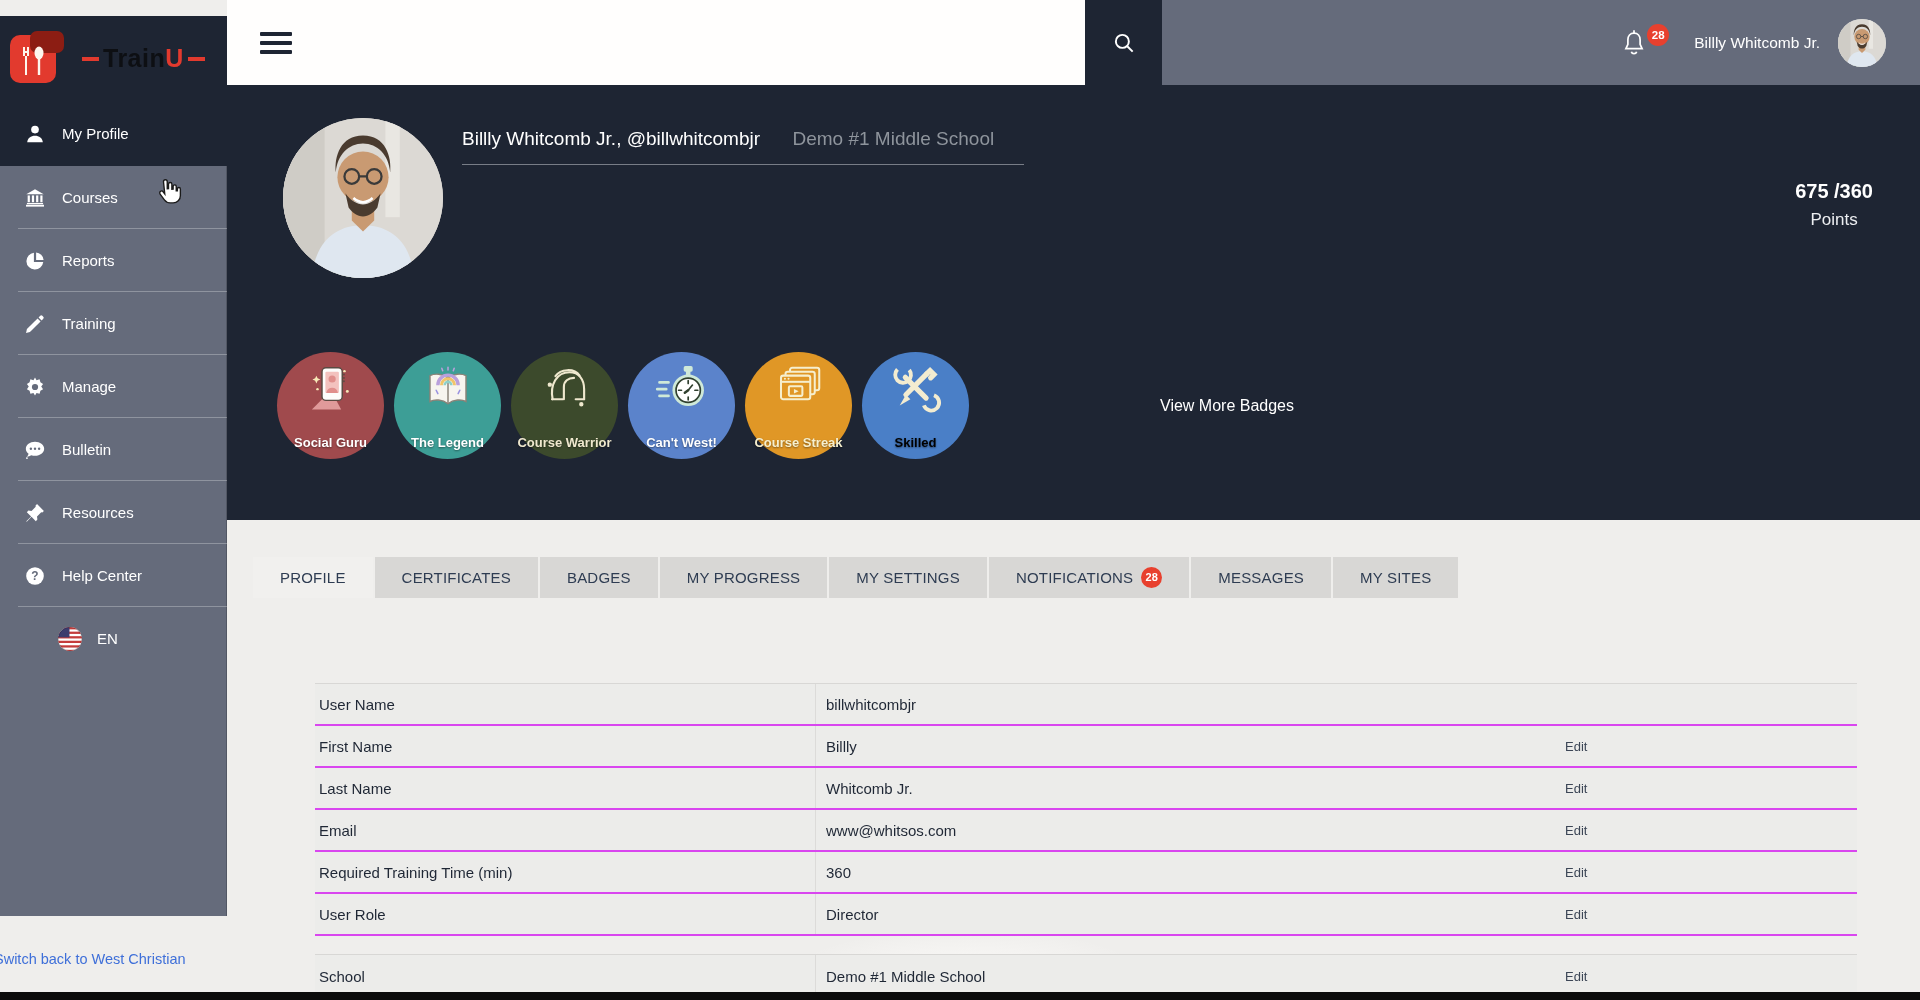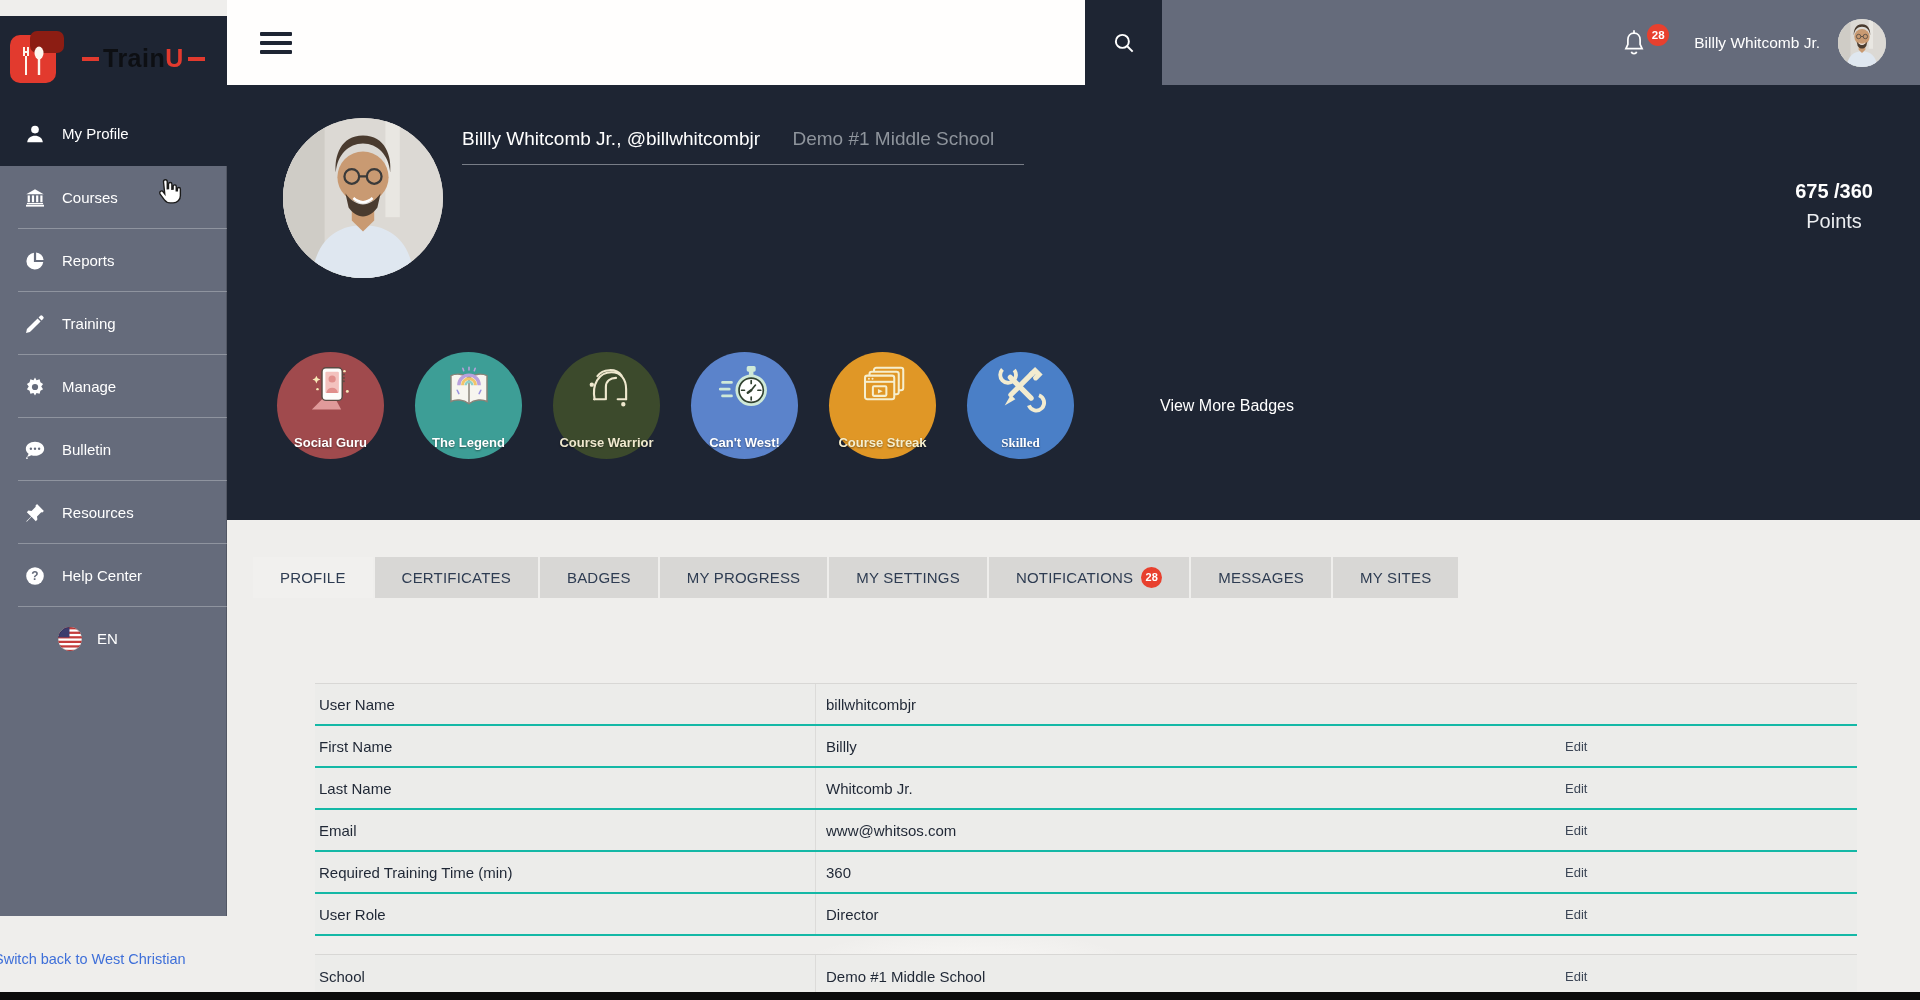--- a/index.html
+++ b/index.html
@@ -50,40 +50,40 @@
   .avatar-sm{width:48px;height:48px;border-radius:50%;overflow:hidden;margin-left:18px;cursor:pointer;background:#cfd4d8;}
 
   
   #hero{position:absolute;left:227px;top:85px;width:1693px;height:435px;background:var(--dark);}
   #hero-avatar{position:absolute;left:56px;top:33px;width:160px;height:160px;border-radius:50%;overflow:hidden;background:#dcd9d4;}
   #name-row{position:absolute;left:235px;top:43px;border-bottom:1px solid #787d87;padding:0 30px 14px 0;white-space:nowrap;}
   #profile-name{color:#fff;font-size:19px;}
   #profile-school{color:#8e949c;font-size:19px;margin-left:28px;}
   #points-block{position:absolute;right:47px;top:95px;text-align:center;color:#fff;}
   #points-value{font-size:20px;font-weight:bold;}
-  #points-label{font-size:20px;margin-top:7px;color:#eceef1;}
-  #badges-row{position:absolute;left:50px;top:267px;display:flex;gap:31px;}
+  #points-label{font-size:17px;margin-top:7px;color:#eceef1;}
+  #badges-row{position:absolute;left:50px;top:267px;display:flex;gap:10px;}
   .badge-circle{position:relative;width:107px;height:107px;border-radius:50%;cursor:pointer;flex:0 0 107px;}
   .badge-icon{position:absolute;left:50%;top:9px;transform:translateX(-50%);width:54px;height:54px;}
   .badge-icon svg{width:54px;height:54px;}
   .badge-label{position:absolute;left:0;right:0;bottom:9px;text-align:center;font-size:13px;font-weight:bold;
     line-height:1.08;text-shadow:0 1px 2px rgba(0,0,0,.45);padding:0 6px;}
   #view-more{position:absolute;left:933px;top:312px;color:#fff;font-size:16px;cursor:pointer;}
 
   
   #main{position:absolute;left:227px;top:520px;width:1693px;height:480px;background:var(--page);overflow:hidden;}
   #tabs{position:absolute;left:26px;top:37px;display:flex;}
   .tab{height:41px;line-height:41px;padding:0 27px;background:var(--tab);margin-right:2px;font-size:15px;
     color:#2e3c52;letter-spacing:.2px;cursor:pointer;white-space:nowrap;display:flex;align-items:center;}
   .tab.active{background:#f1f0ee;}
   .tab-badge{display:none;width:21px;height:21px;border-radius:50%;background:var(--red);color:#fff;
     font-size:11px;font-weight:bold;margin-left:8px;align-items:center;justify-content:center;}
   .tab-badge.show{display:flex;}
   #profile-table{position:absolute;left:88px;top:163px;width:1542px;border-top:1px solid #d8d7d5;}
-  .t-row{display:flex;align-items:center;height:42px;background:#ececea;border-bottom:2px solid #14b8a6;}
+  .t-row{display:flex;align-items:center;height:42px;background:#ececea;border-bottom:2px solid #d946ef;}
   .t-row.spaced{margin-top:18px;border-top:1px solid #d8d7d5;height:46px;}
   .t-label{width:500px;padding-left:4px;font-size:15px;color:var(--ink);}
   .t-value{width:750px;padding-left:10px;font-size:15px;color:var(--ink);border-left:1px solid #dcdbd9;
     height:100%;display:flex;align-items:center;}
   .t-edit{flex:1;font-size:13px;color:#3c4656;cursor:pointer;}
   #blob{position:absolute;left:560px;top:408px;width:360px;height:95px;
     background:radial-gradient(closest-side,rgba(253,252,250,.85),rgba(253,252,250,0));}
   #bottom-strip{position:absolute;left:0;bottom:0;width:1920px;height:8px;background:#0b0b0b;z-index:40;}
 </style>
 </head>
@@ -406,21 +406,21 @@
             <g stroke="#f3ecd0" stroke-width="4.6" stroke-linecap="round" fill="none">
               <path d="M33.5 11.5 15 30"></path>
               <path d="M14.5 14.5 33 33"></path>
             </g>
             <path d="M15 30l-5.5 9.5L19 34Z" fill="#f3ecd0"></path>
             <path d="M33.5 11.5l3-3 3.5 3.5-3 3" stroke="#f3ecd0" stroke-width="4.6" fill="none" stroke-linecap="round"></path>
             <path d="M7.5 7.5a7 7 0 1 0 10.5.5" fill="none" stroke="#f3ecd0" stroke-width="3.4"></path>
             <path d="M40 30.5a7 7 0 1 1-9 9" fill="none" stroke="#f3ecd0" stroke-width="3.4"></path>
           </svg>
         </span>
-    <span class="badge-label" style="color: #ffffff; font-family: Liberation Serif, serif;">Skilled</span>
+    <span class="badge-label" style="color: #000000;">Skilled</span>
   </div>
 </div>
   <div id="view-more">View More Badges</div>
 </div>
 
 <div id="main">
   <div id="tabs">
   <div class="tab active">
     <span class="tab-label">PROFILE</span>
 

